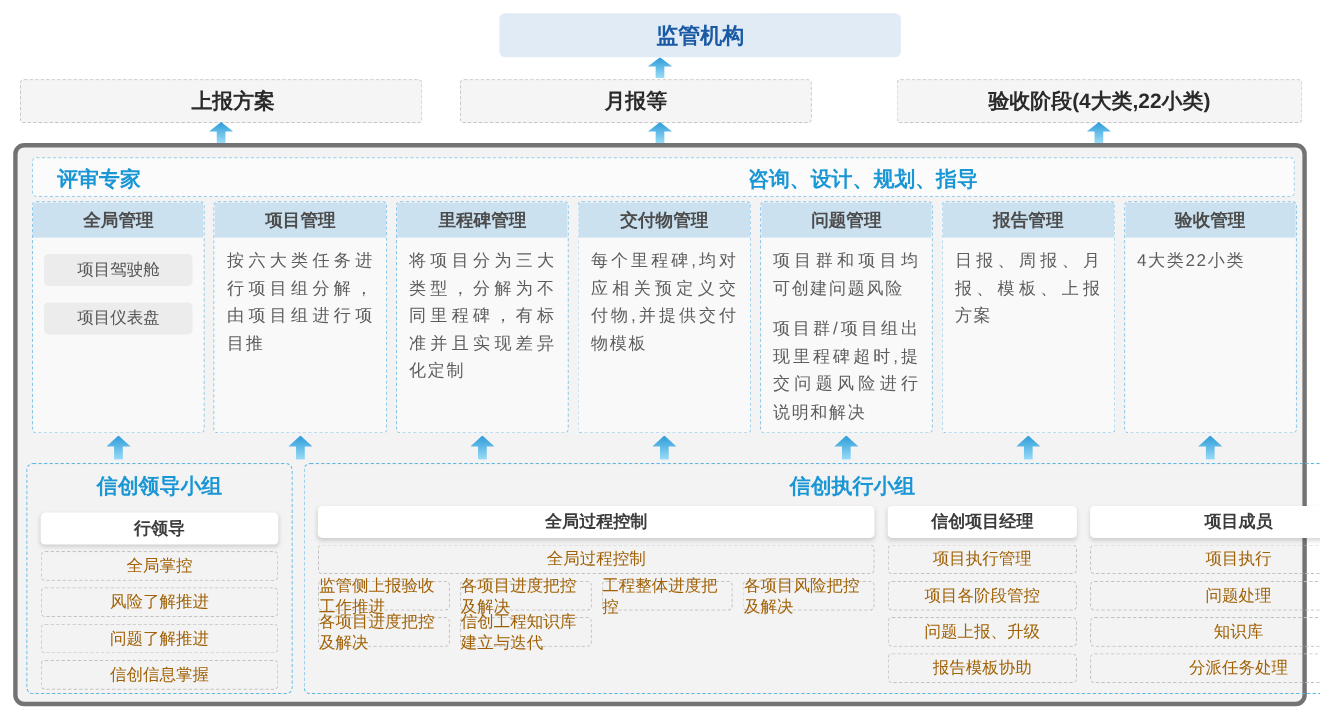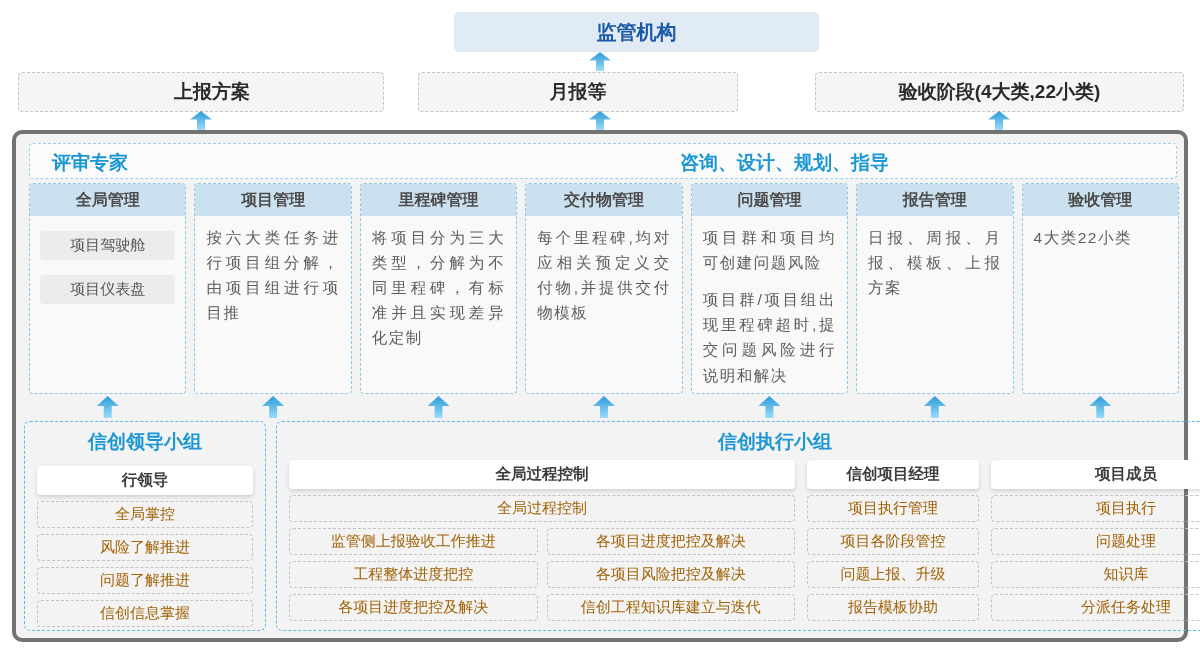--- a/index.html
+++ b/index.html
@@ -59,21 +59,21 @@
   .whitebox{height:29px;background:#ffffff;border-radius:4px;
     box-shadow:0 2px 4px rgba(0,0,0,0.15);color:#3c3c3c;font-size:15.5px;font-weight:bold;
     display:flex;align-items:center;justify-content:center;}
   .ditem{height:27px;border:1px dashed #c3c3c3;border-radius:4px;color:#a16207;
     font-size:15px;display:flex;align-items:center;justify-content:center;box-sizing:border-box;}
   .lead-group .whitebox,.lead-group .ditem{margin:6px 12px 0 12px;}
   .exec-body{display:flex;gap:12px;padding:0 12px;}
   .subcol{display:flex;flex-direction:column;}
   .subcol .ditem{margin-top:6px;}
   .pm-group{flex:0 0 506px;}
-  .pm-grid{display:grid;grid-template-columns:1fr 1fr;column-gap:9px;}
+  .pm-grid{display:grid;grid-template-columns:1fr 1fr 1fr 1fr;column-gap:9px;}
   .mgr-col{flex:0 0 172px;}
   .member-col{flex:1;}
 </style>
 </head>
 <body>
 
 <div class="stage">
 
   <div class="regulator">监管机构</div>
   <div class="arrow abs a-reg"></div>

